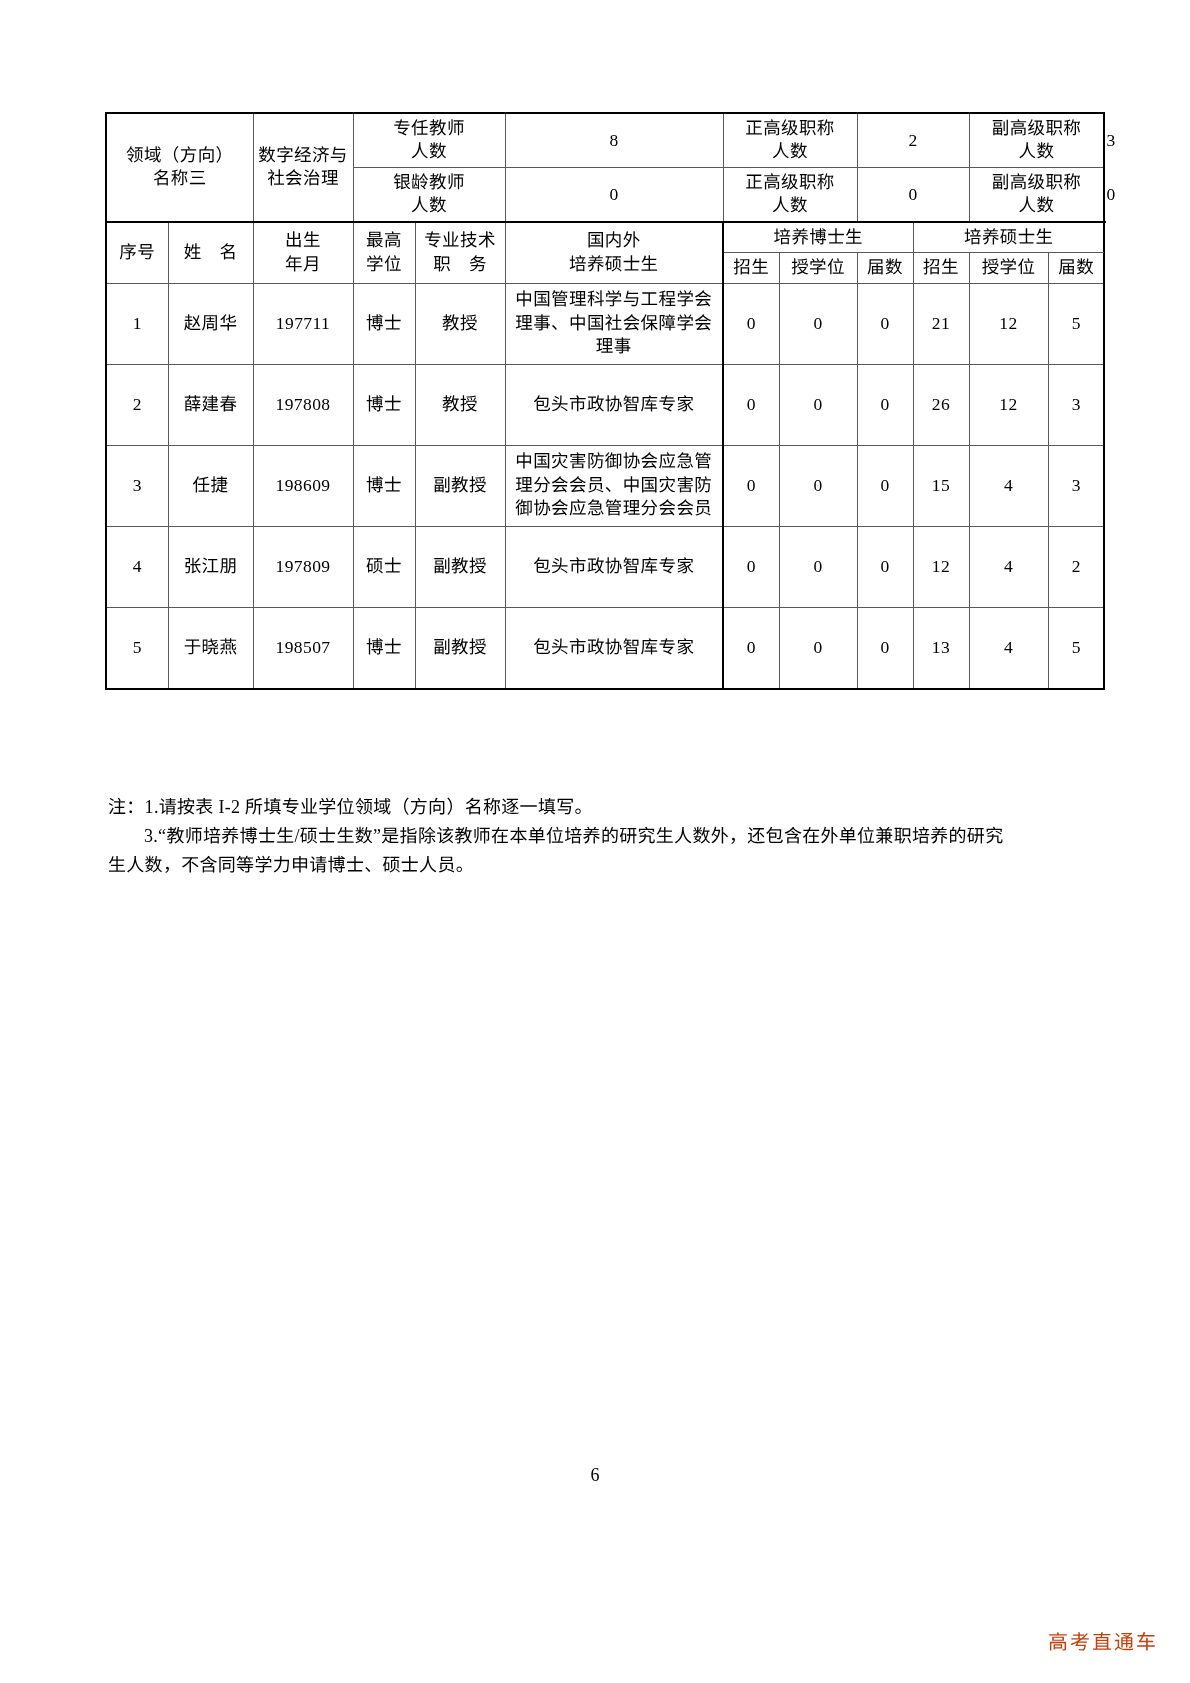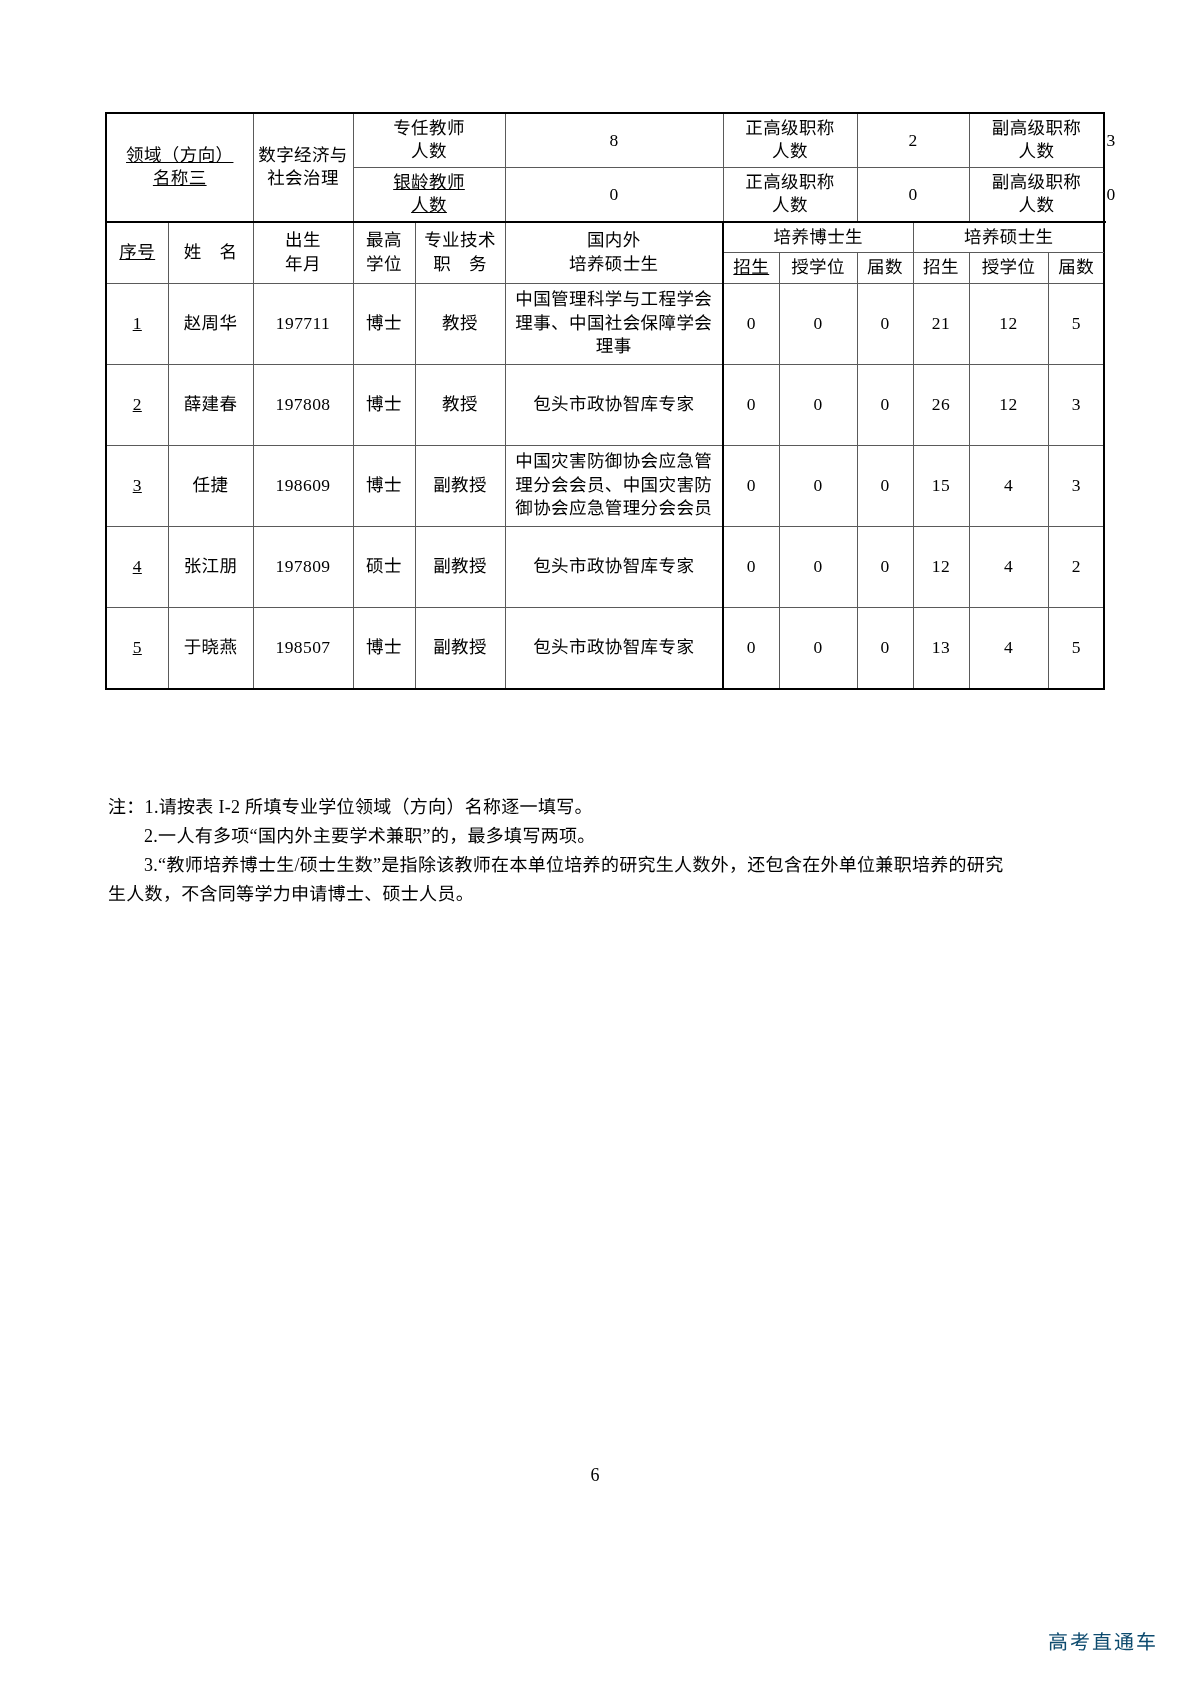--- a/index.html
+++ b/index.html
@@ -38,21 +38,21 @@
     text-align:center;
     vertical-align:middle;
     font-size:17.5px;
     line-height:1.34;
     padding:3px 2px;
     font-family:"Liberation Serif","DejaVu Serif",serif;
     letter-spacing:0.4px;
   }
   
   table.sheet tr:first-child td{border-top:none;}
-  table.sheet tr td:first-child{border-left:none;text-decoration:underline;}
+  table.sheet tr td:first-child{border-left:none;}
   table.sheet tr td:last-child{border-right:none;text-align:center;}
   table.sheet tr:last-child td{border-bottom:none;}
 
   .thick-b{border-bottom:2.5px solid #000 !important;padding-left:36px;}
   .thick-r{border-right:2.2px solid #000 !important;margin-left:8px;}
 
   .num{font-size:18px;letter-spacing:0.2px;}
   .cn{font-size:17.5px;}
   .lbl{font-size:17px;line-height:1.3;}
   .big-title{font-size:19px;line-height:1.45;letter-spacing:1px;}
@@ -90,21 +90,21 @@
     width:1190px;
     text-align:center;
     font-size:18px;
     font-family:"Liberation Serif","DejaVu Serif",serif;
   }
   .watermark{
     position:absolute;
     right:32px;
     bottom:28px;
     font-size:20px;
-    color:#0c4a6e;
+    color:#c2410c;
     font-family:"Liberation Sans","DejaVu Sans",sans-serif;
     letter-spacing:2px;
   }
 </style>
 </head>
 <body>
 
 <div class="page">
 
   <div class="table-wrap">
@@ -271,20 +271,19 @@
         <td class="num">13</td>
         <td class="num">4</td>
         <td class="num">5</td>
       </tr>
     </tbody>
       </table>
   </div>
 
   <div class="notes">
     <div class="line"><span>注：</span><span>1.请按表 I-2 所填专业学位领域（方向）名称逐一填写。</span></div>
-    <div class="line ind"><span>2.一人有多项“国内外主要学术兼职”的，最多填写两项。</span></div>
     <div class="wrapline"><span style="padding-left:36px"></span><span>3.“教师培养博士生/硕士生数”是指除该教师在本单位培养的研究生人数外，还包含在外单位兼职培养的研究生人数，不含同等学力申请博士、硕士人员。</span></div>
   </div>
 
   <div class="page-number">6</div>
   <div class="watermark">高考直通车</div>
 
 </div>
 
 </body></html>

